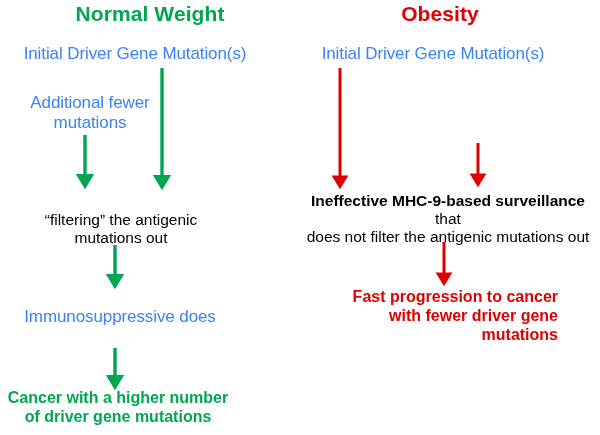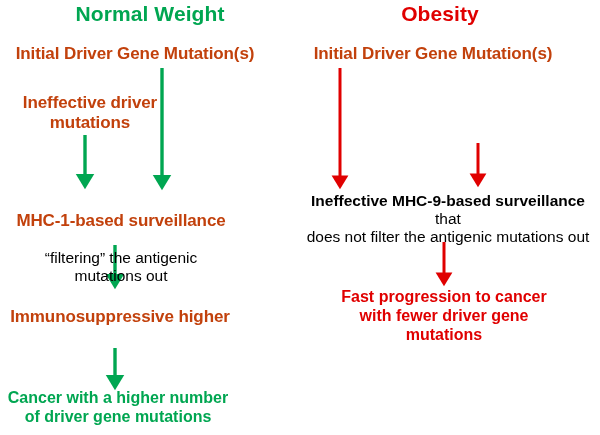--- a/index.html
+++ b/index.html
@@ -31,42 +31,43 @@
   .col-title {
     font-size: 21px;
     font-weight: bold;
     letter-spacing: 0.1px;
   }
   .green-title { color: #00A651; }
   .red-title   { color: #E00000; }
 
   .hdr {
     font-size: 17px;
-    font-weight: bold;
-    color: #c2410c;
+    font-weight: normal;
+    color: #3b82f6;
     letter-spacing: -0.1px;
   }
   .body-txt {
     font-size: 15.5px;
     font-weight: normal;
     color: #000;
   }
   .bold-lead { font-weight: bold; }
 
   .outcome-green {
     color: #00A651;
     font-size: 16px;
     font-weight: bold;
     line-height: 1.18;
   }
   .outcome-red {
     color: #E00000;
     font-size: 16px;
     font-weight: bold;
     line-height: 1.2;
+    text-align: right;
   }
 
   svg.arrows {
     position: absolute;
     left: 0; top: 0;
     width: 600px;
     height: 435px;
     pointer-events: none;
   }
 </style>
@@ -92,31 +93,30 @@
 
     <line x1="340" y1="68" x2="340" y2="182" stroke="#E00000" stroke-width="3.0" marker-end="url(#head-red)"></line>
     <line x1="478" y1="143" x2="478" y2="180" stroke="#E00000" stroke-width="3.0" marker-end="url(#head-red)"></line>
     <line x1="444" y1="242" x2="444" y2="279" stroke="#E00000" stroke-width="3.0" marker-end="url(#head-red)"></line>
   </svg>
 
   <div class="node col-title green-title" style="left:40px; top:2px; width:220px;">Normal Weight</div>
 
   <div class="node hdr" style="left:0px; top:44px; width:270px;">Initial Driver Gene Mutation(s)</div>
 
-  <div class="node hdr" style="left:0px; top:93px; width:180px;">Ineffective driver
+  <div class="node hdr" style="left:0px; top:93px; width:180px;">Additional fewer
 mutations</div>
 
   <div class="node" style="left:0px; top:192px; width:242px;">
-    <div class="hdr">MHC-1-based surveillance</div>
     <div class="body-txt">“filtering” the antigenic
 mutations out</div>
   </div>
 
   <div class="node" style="left:0px; top:288px; width:240px;">
-    <div class="hdr">Immunosuppressive higher</div>
+    <div class="hdr">Immunosuppressive does</div>
   </div>
 
   <div class="node col-title red-title" style="left:350px; top:2px; width:180px;">Obesity</div>
 
   <div class="node outcome-green" style="left:0px; top:389px; width:236px;">Cancer with a higher number
 of driver gene mutations</div>
 
   <div class="node hdr" style="left:298px; top:44px; width:270px;">Initial Driver Gene Mutation(s)</div>
 
 

